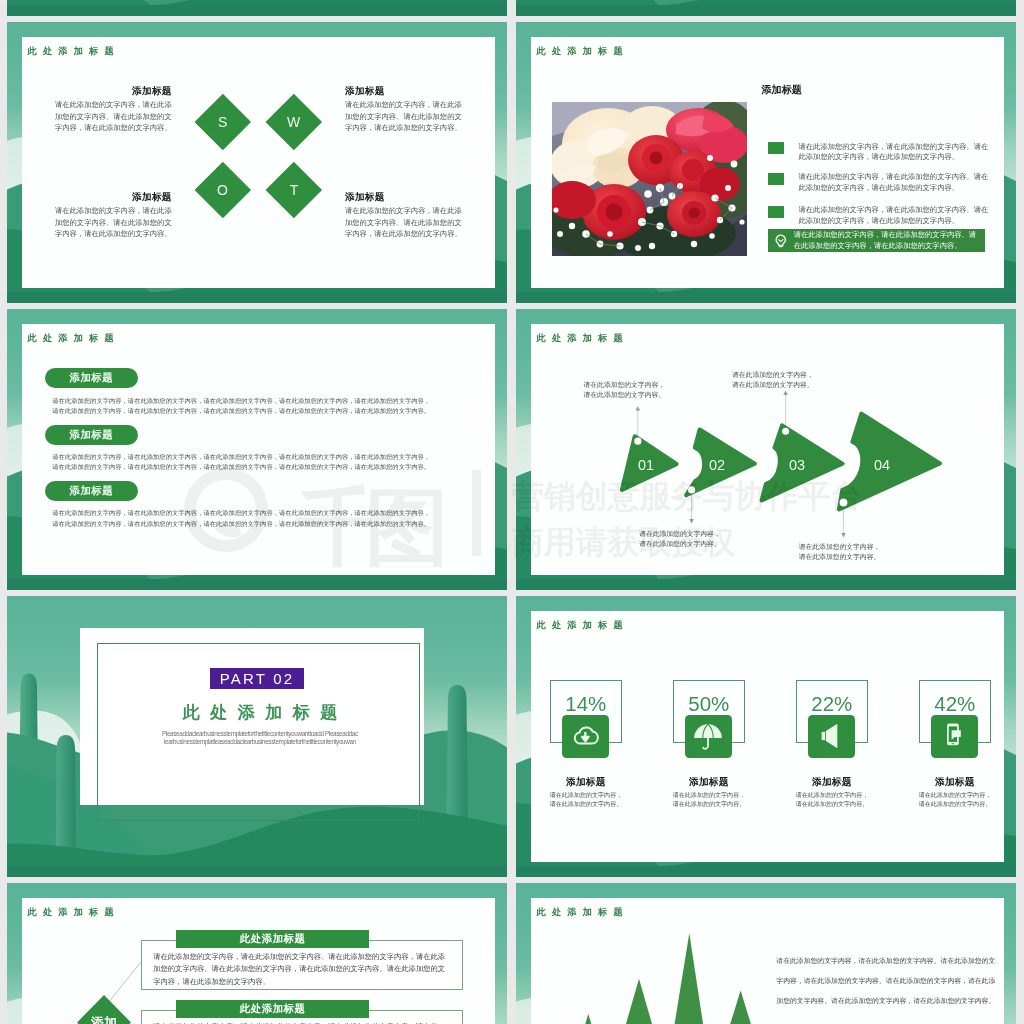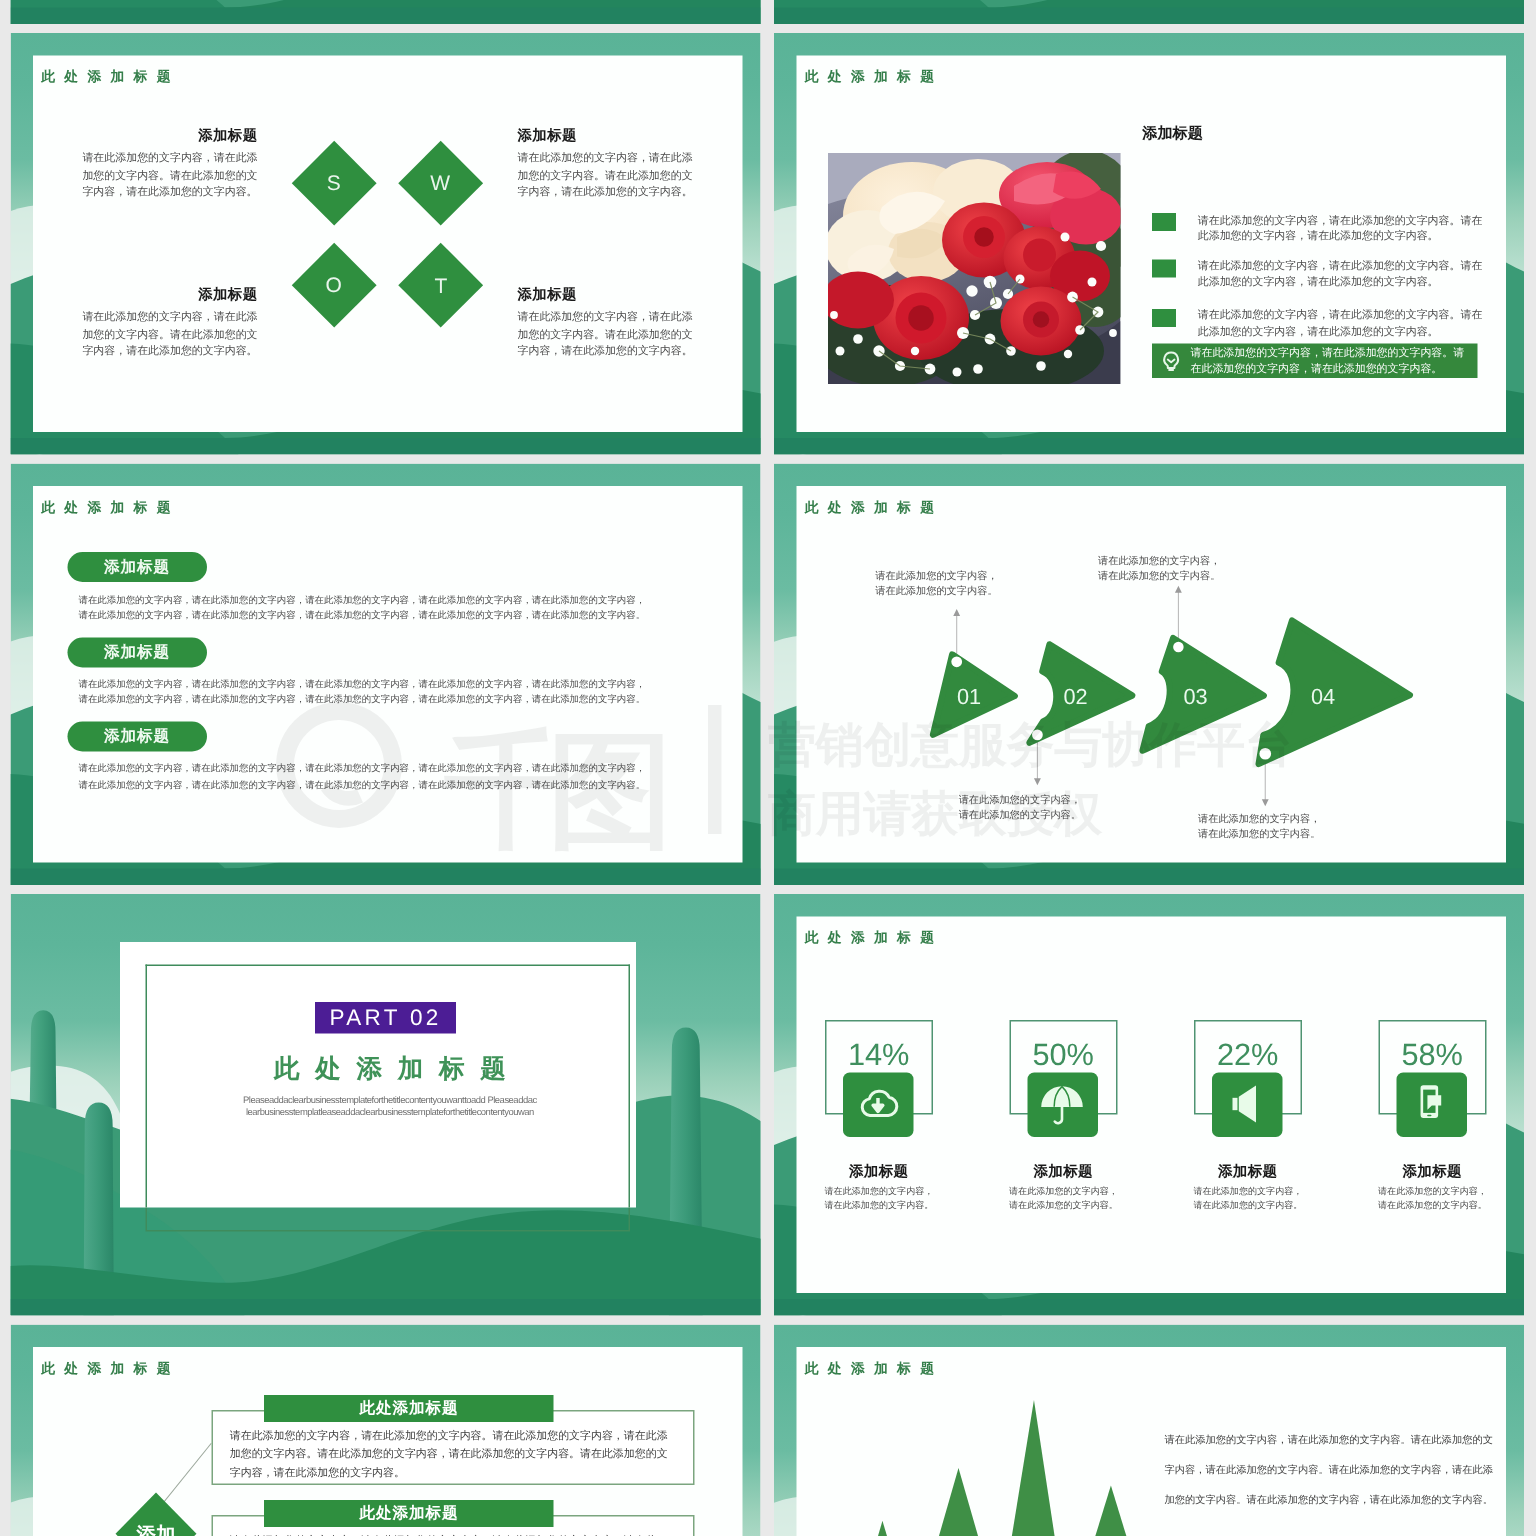--- a/index.html
+++ b/index.html
@@ -438,21 +438,21 @@
     </div>
     <div class="stath">添加标题</div>
     <div class="statb">
       <div>请在此添加您的文字内容，</div>
       <div>请在此添加您的文字内容。</div>
     </div>
   </div>
 
   <div class="statcol" style="left:402.7px;">
     <div class="statframe"></div>
-    <div class="statpct">58%</div>
+    <div class="statpct">42%</div>
     <div class="staticon">
       <svg viewBox="0 0 48 48">
         <rect x="15.2" y="8.2" width="14.8" height="27.5" rx="2.4" fill="#e8fbe9"></rect>
         <rect x="17.4" y="11.9" width="10.4" height="19.6" fill="#2f8f3f"></rect>
         <rect x="20.8" y="33.0" width="3.6" height="1.3" rx="0.6" fill="#2f8f3f"></rect>
         <path d="M21.0,16.6 L32.6,16.6 L32.6,25.3 L24.7,25.3 L21.0,28.8 Z" fill="#e8fbe9"></path>
       </svg>
     </div>
     <div class="stath">添加标题</div>
     <div class="statb">

